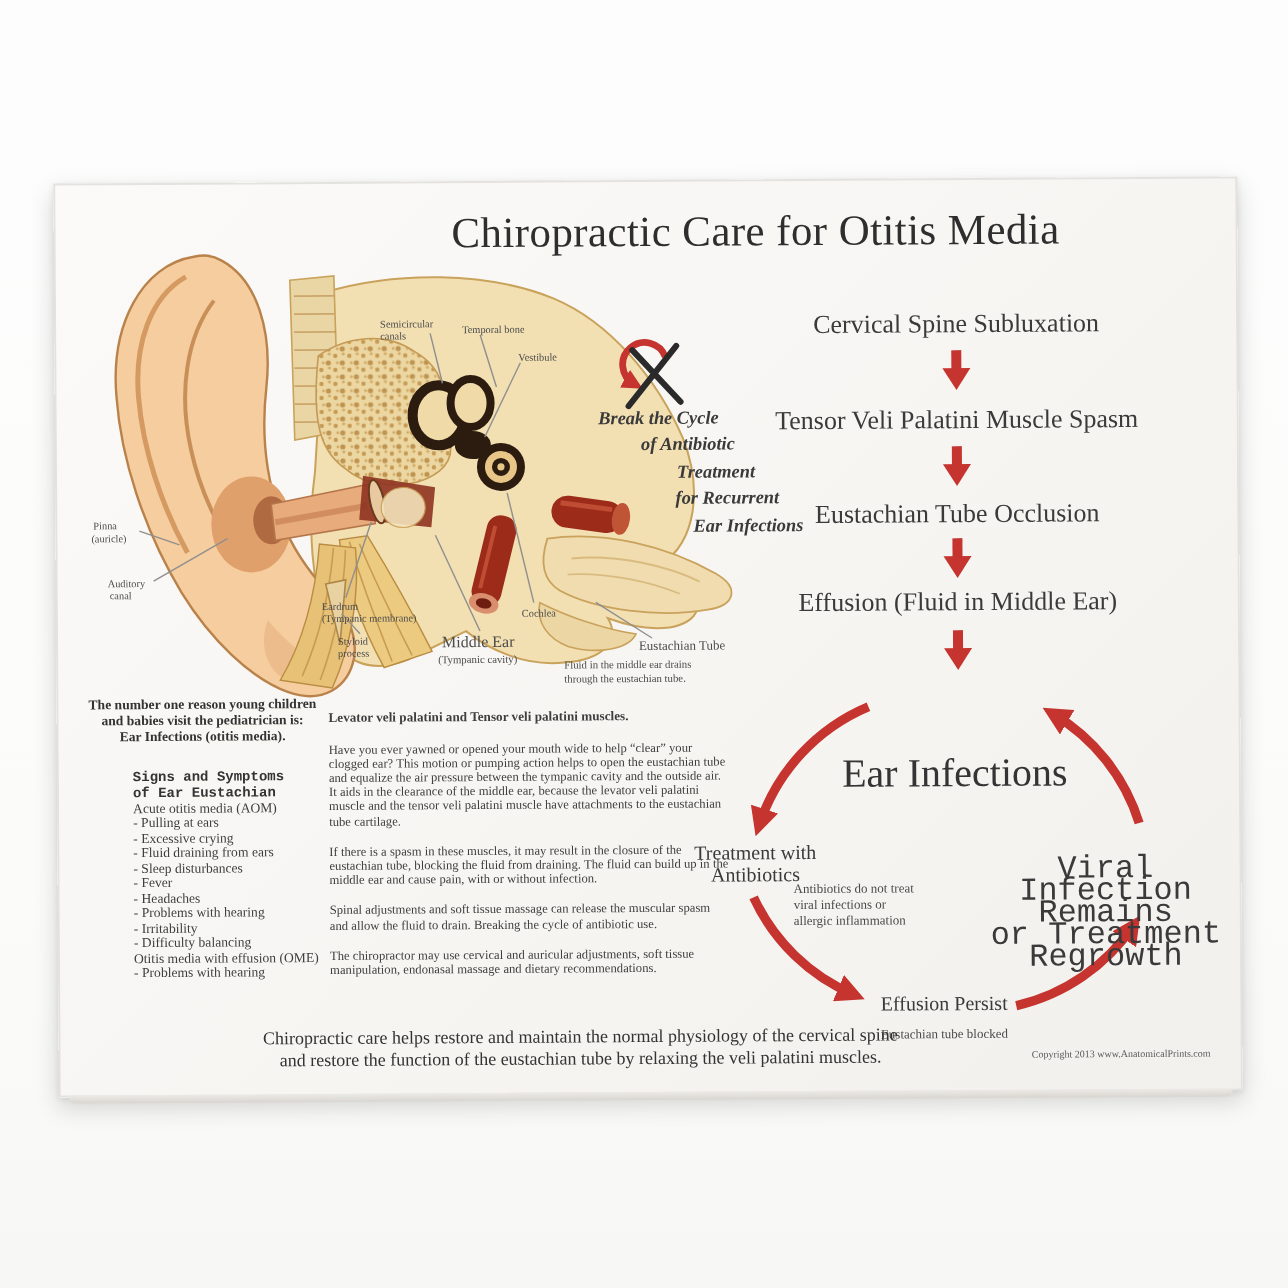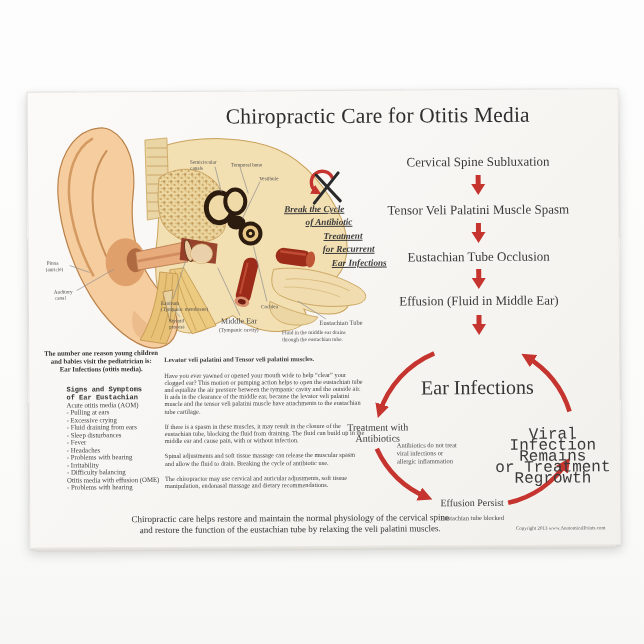--- a/index.html
+++ b/index.html
@@ -18,21 +18,21 @@
   .poster::after{
     content:'';position:absolute;left:4px;right:4px;bottom:-4px;height:4px;
     background:linear-gradient(#eceae6,#d9d6d1);border-radius:0 0 3px 3px;z-index:-1;
   }
   .abs{position:absolute;}
   .title{
     left:110px;top:13px;width:480px;text-align:center;
     font-size:21.5px;color:#2e2e2e;letter-spacing:.2px;
   }
   
-  .break-text{left:224px;top:112px;width:134px;font-size:9.2px;font-weight:bold;font-style:italic;color:#3a3a3a;text-decoration:underline;}
+  .break-text{left:239px;top:112px;width:134px;font-size:9.2px;font-weight:bold;font-style:italic;color:#3a3a3a;}
   .break-text div{text-align:right;line-height:13.4px;}
   .bt0{padding-right:42px}.bt1{padding-right:34px}.bt2{padding-right:24px}.bt3{padding-right:12px}.bt4{padding-right:0}
   
   .flow{left:330px;top:0;width:240px;height:250px;}
   .fc-step{position:absolute;left:0;width:240px;text-align:center;font-size:13px;color:#3a3a3a;height:18px;}
   .fc-arrow{position:absolute;left:0;width:240px;text-align:center;height:21px;}
   
   .cycle{left:310px;top:255px;width:280px;height:195px;}
   .cy{position:absolute;text-align:center;color:#3a3a3a;}
   .cy-top{left:68px;top:0;width:140px;font-size:10px;line-height:10.8px;}

